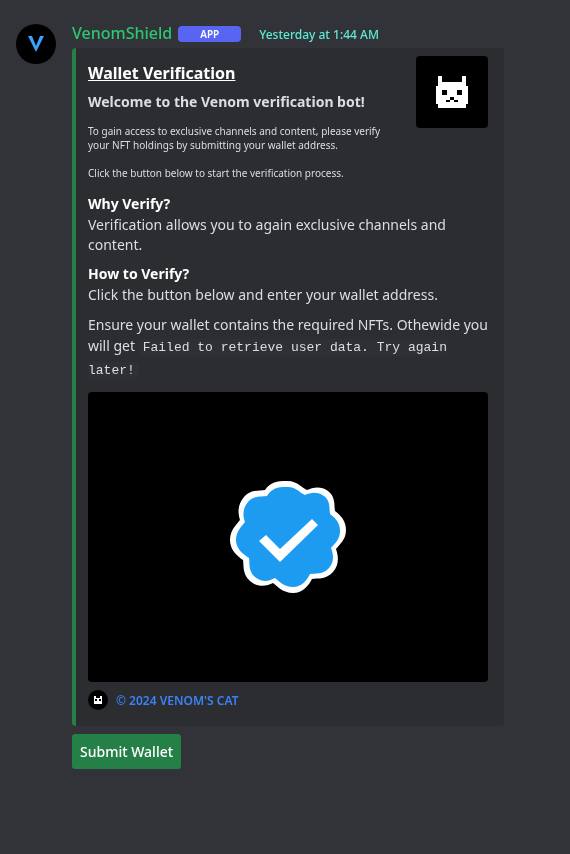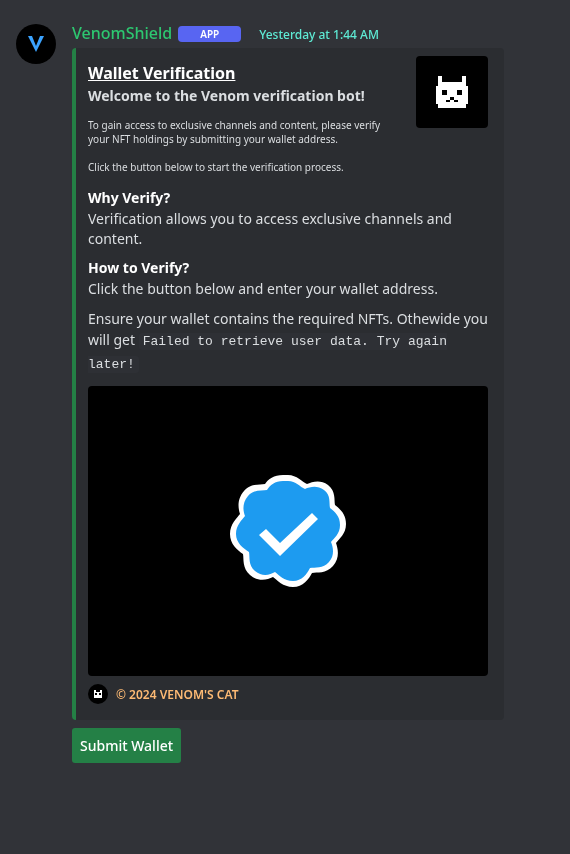--- a/index.html
+++ b/index.html
@@ -67,21 +67,21 @@
       padding: 8px 16px 16px 12px;
       max-width: 432px;
       position: relative;
     }
     .embed-title {
       color: #fff;
       font-weight: 700;
       font-size: 16px;
       text-decoration: underline;
       margin-top: 6px;
-      margin-bottom: 2px;
+      margin-bottom: 8px;
     }
     .embed-subtitle {
       color: #dbdee1;
       font-weight: 700;
       font-size: 14px;
       margin-bottom: 14px;
     }
     .embed-description {
       color: #dbdee1;
       font-size: 10px;
@@ -148,21 +148,21 @@
     .footer-icon {
       width: 20px;
       height: 20px;
       border-radius: 50%;
       background: #000;
       display: flex;
       align-items: center;
       justify-content: center;
     }
     .footer-text {
-      color: #fdba74;
+      color: #3b82f6;
       font-size: 12px;
       font-weight: 600;
     }
     .button-row {
       margin-top: 8px;
     }
     .submit-btn {
       background: #248046;
       color: #fff;
       border: none;
@@ -208,21 +208,21 @@
       </div>
 
       <div class="embed-text-container">
         <div class="embed-title">Wallet Verification</div>
         <div class="embed-subtitle">Welcome to the Venom verification bot!</div>
         <div class="embed-description">To gain access to exclusive channels and content, please verify your NFT holdings by submitting your wallet address.</div>
         <div class="embed-description">Click the button below to start the verification process.</div>
       </div>
 
       <div class="field-title">Why Verify?</div>
-      <div class="field-value">Verification allows you to access exclusive channels and content.</div>
+      <div class="field-value">Verification allows you to again exclusive channels and content.</div>
 
       <div class="field-title">How to Verify?</div>
       <div class="field-value">Click the button below and enter your wallet address.</div>
 
       <div class="field-value-inline">
         <span>Ensure your wallet contains the required NFTs. Othewide you will get </span><code>Failed to retrieve user data. Try again later!</code>
       </div>
 
       <div class="embed-image">
         <svg width="130" height="130" viewBox="0 0 130 130">

